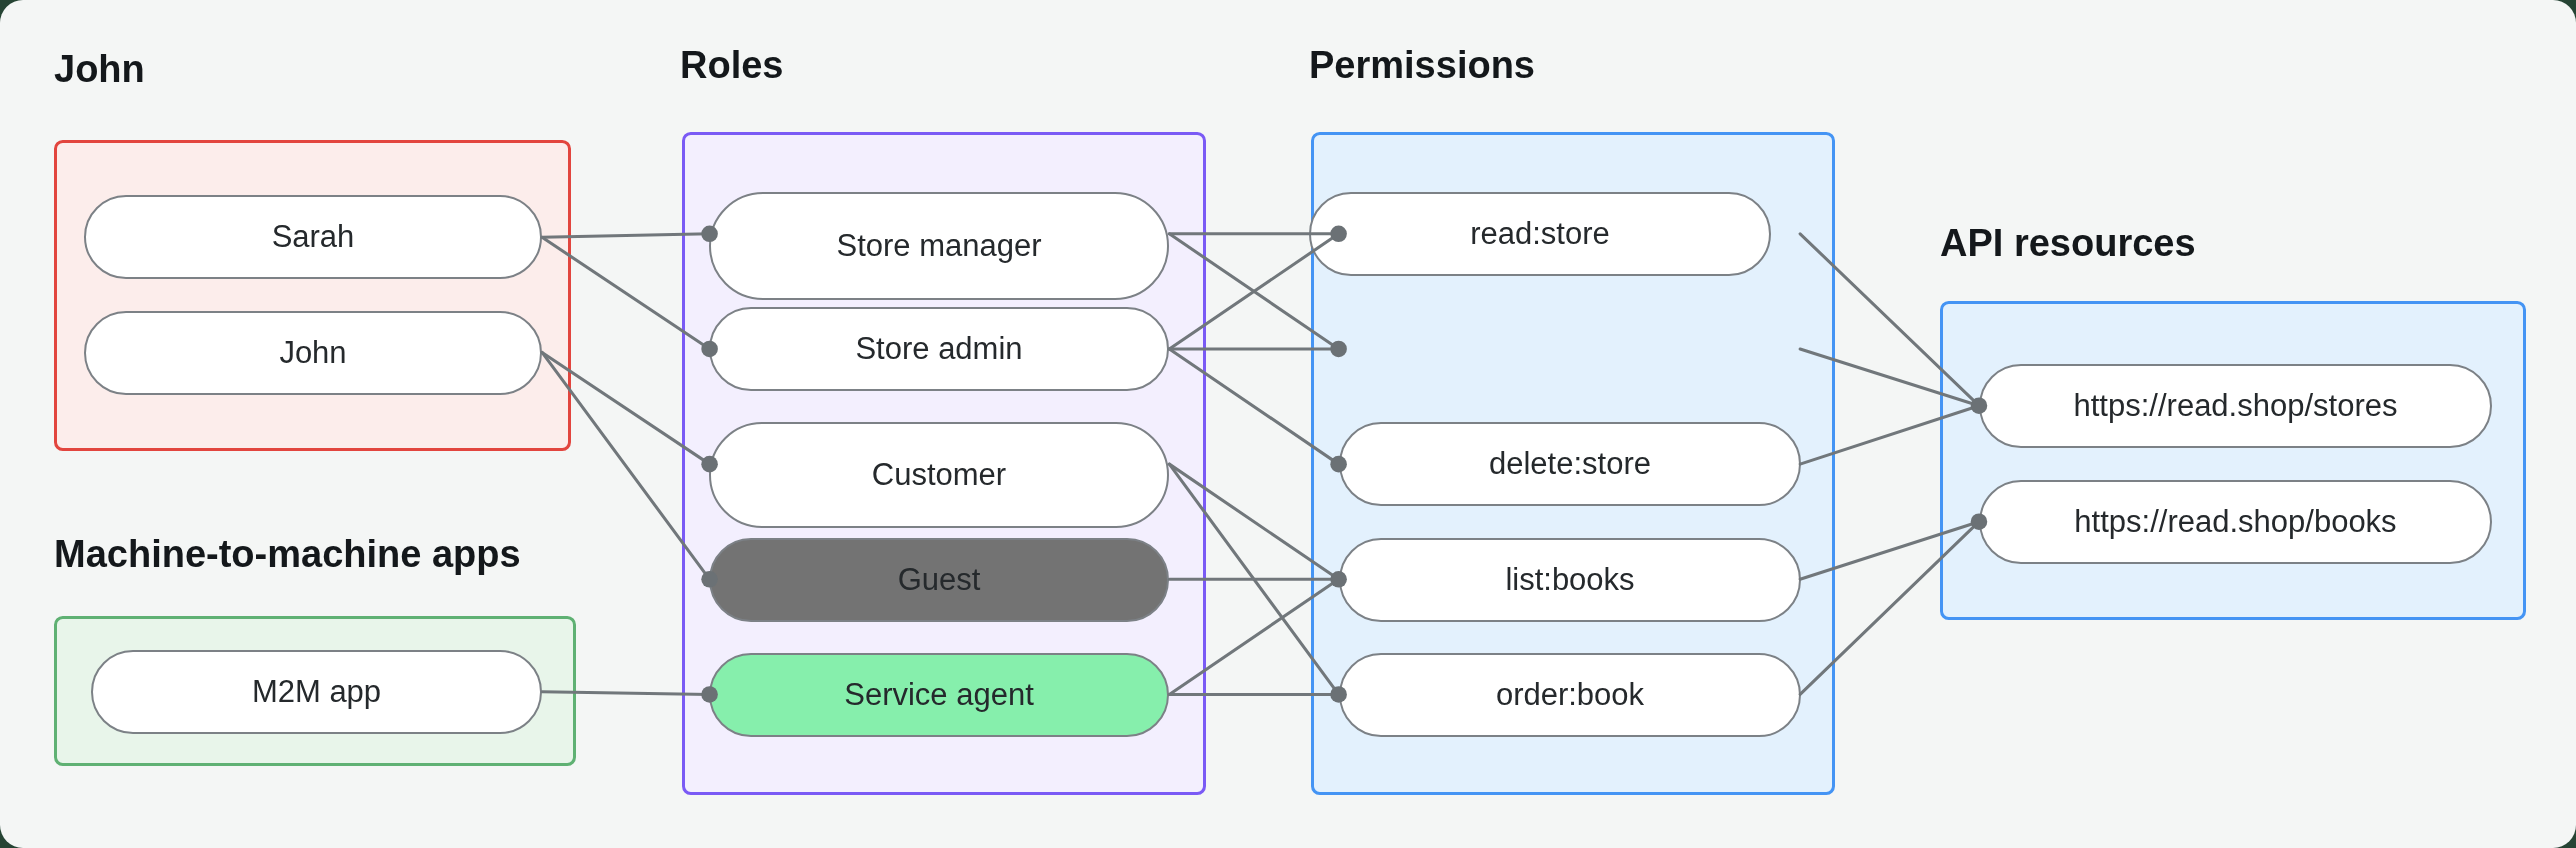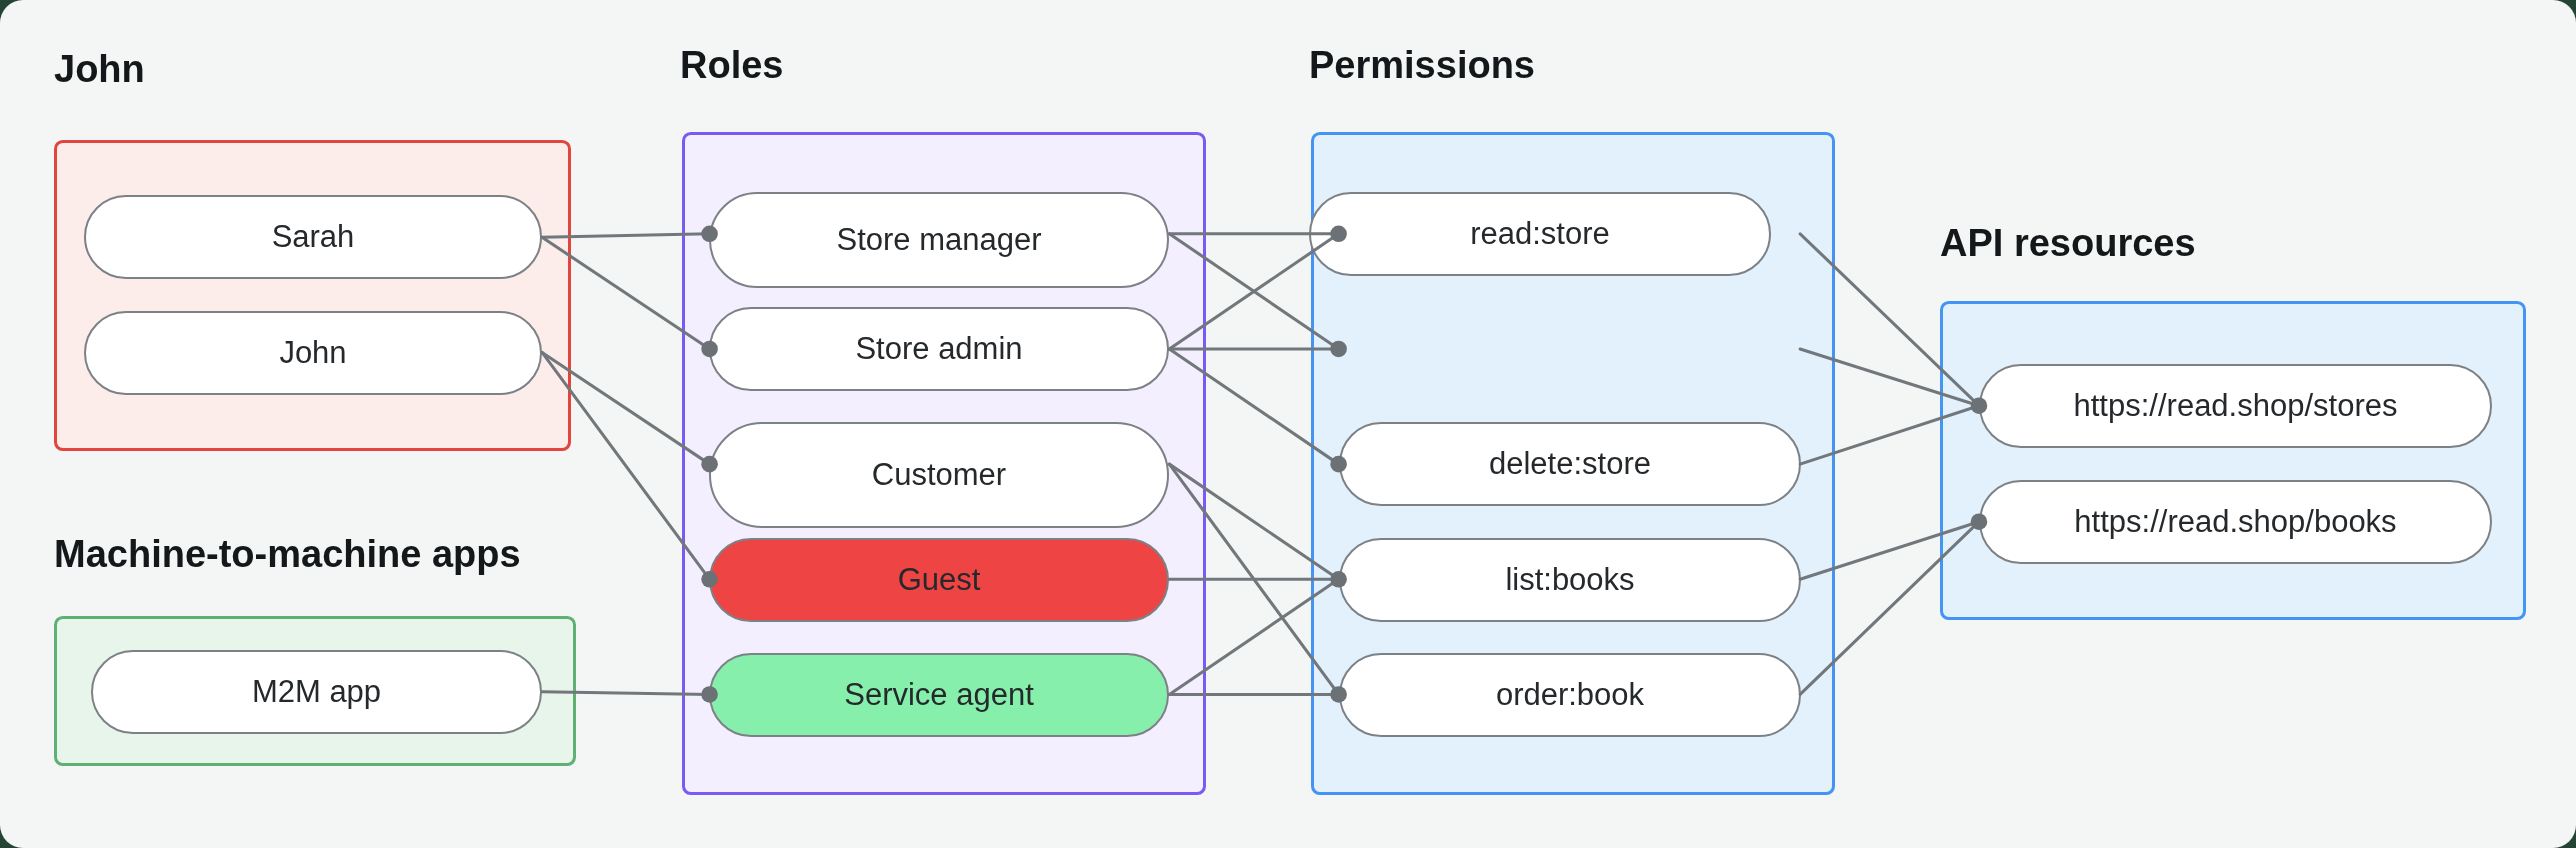--- a/index.html
+++ b/index.html
@@ -57,24 +57,24 @@
 <div class="stage" style="width: 2576px; height: 848px; background: rgb(244, 246, 245); border-radius: 23px;">
     <div class="group-label" style="left: 54px; top: 49px;">John</div>
     <div class="group-box" style="left: 54px; top: 140px; width: 517px; height: 311px; border-color: rgb(226, 69, 62); background: rgb(252, 237, 235);"></div>
     <div class="node" style="left: 84px; top: 195px; width: 458px; height: 84px; border-color: rgb(124, 129, 134); background: rgb(255, 255, 255);">Sarah</div>
     <div class="node" style="left: 84px; top: 311px; width: 458px; height: 84px; border-color: rgb(124, 129, 134); background: rgb(255, 255, 255);">John</div>
     <div class="group-label" style="left: 54px; top: 534px;">Machine-to-machine apps</div>
     <div class="group-box" style="left: 54px; top: 616px; width: 522px; height: 150px; border-color: rgb(95, 177, 115); background: rgb(232, 245, 234);"></div>
     <div class="node" style="left: 91px; top: 650px; width: 451px; height: 84px; border-color: rgb(124, 129, 134); background: rgb(255, 255, 255);">M2M app</div>
     <div class="group-label" style="left: 680px; top: 45px;">Roles</div>
     <div class="group-box" style="left: 682px; top: 132px; width: 524px; height: 663px; border-color: rgb(122, 90, 245); background: rgb(243, 239, 254);"></div>
-    <div class="node" style="left: 709px; top: 192px; width: 460px; height: 96px; border-color: rgb(124, 129, 134); background: rgb(255, 255, 255);">Store manager</div>
+    <div class="node" style="left: 709px; top: 192px; width: 460px; height: 108px; border-color: rgb(124, 129, 134); background: rgb(255, 255, 255);">Store manager</div>
     <div class="node" style="left: 709px; top: 307px; width: 460px; height: 84px; border-color: rgb(124, 129, 134); background: rgb(255, 255, 255);">Store admin</div>
     <div class="node" style="left: 709px; top: 422px; width: 460px; height: 106px; border-color: rgb(124, 129, 134); background: rgb(255, 255, 255);">Customer</div>
-    <div class="node" style="left: 709px; top: 538px; width: 460px; height: 84px; border-color: rgb(124, 129, 134); background: #ef4444;">Guest</div>
+    <div class="node" style="left: 709px; top: 538px; width: 460px; height: 84px; border-color: rgb(124, 129, 134); background: #737373;">Guest</div>
     <div class="node" style="left: 709px; top: 653px; width: 460px; height: 84px; border-color: rgb(124, 129, 134); background: #86efac;">Service agent</div>
     <div class="group-label" style="left: 1309px; top: 45px;">Permissions</div>
     <div class="group-box" style="left: 1311px; top: 132px; width: 524px; height: 663px; border-color: rgb(68, 148, 244); background: rgb(227, 241, 253);"></div>
     <div class="node" style="left: 1309px; top: 192px; width: 462px; height: 84px; border-color: rgb(124, 129, 134); background: rgb(255, 255, 255);">read:store</div>
     <div class="node" style="left: 1339px; top: 422px; width: 462px; height: 84px; border-color: rgb(124, 129, 134); background: rgb(255, 255, 255);">delete:store</div>
     <div class="node" style="left: 1339px; top: 538px; width: 462px; height: 84px; border-color: rgb(124, 129, 134); background: rgb(255, 255, 255);">list:books</div>
     <div class="node" style="left: 1339px; top: 653px; width: 462px; height: 84px; border-color: rgb(124, 129, 134); background: rgb(255, 255, 255);">order:book</div>
     <div class="group-label" style="left: 1940px; top: 223px;">API resources</div>
     <div class="group-box" style="left: 1940px; top: 301px; width: 586px; height: 319px; border-color: rgb(68, 148, 244); background: rgb(227, 241, 253);"></div>
     <div class="node" style="left: 1979px; top: 364px; width: 513px; height: 84px; border-color: rgb(124, 129, 134); background: rgb(255, 255, 255);">https://read.shop/stores</div>

